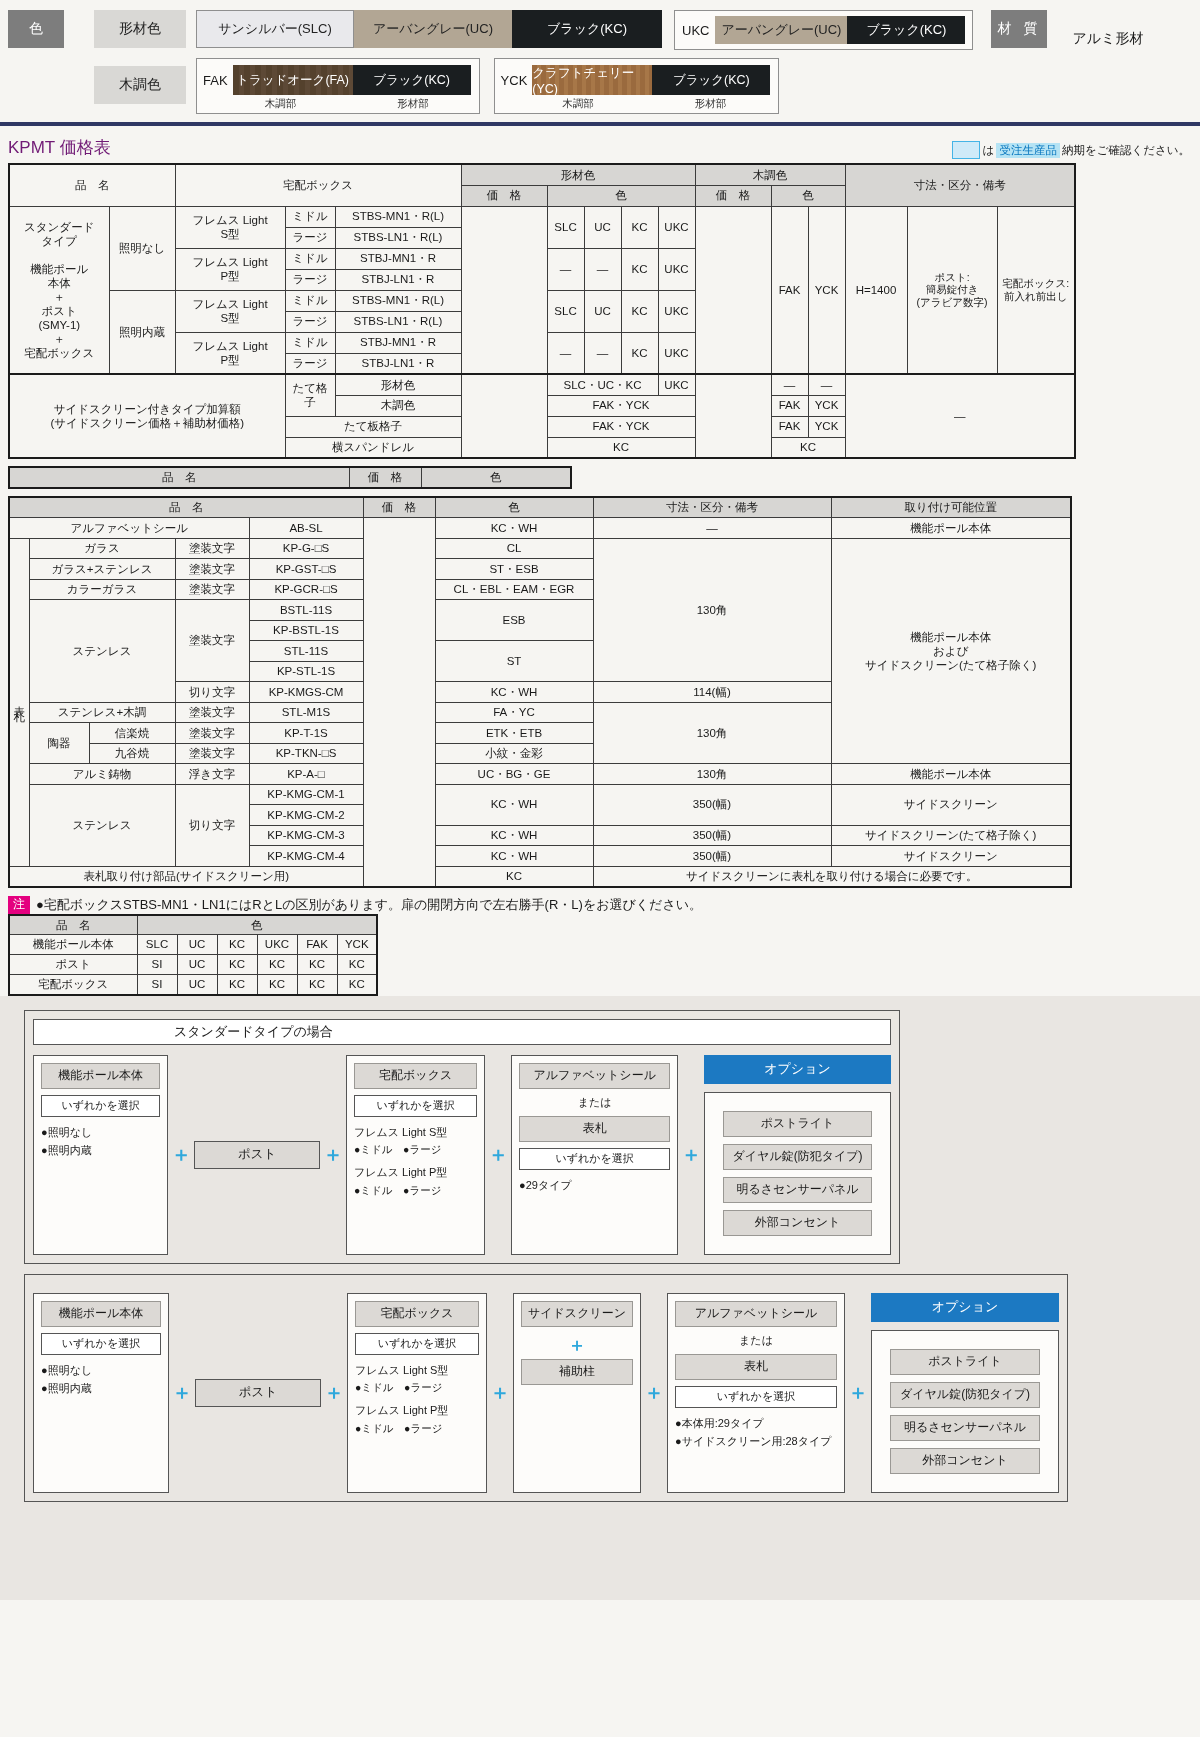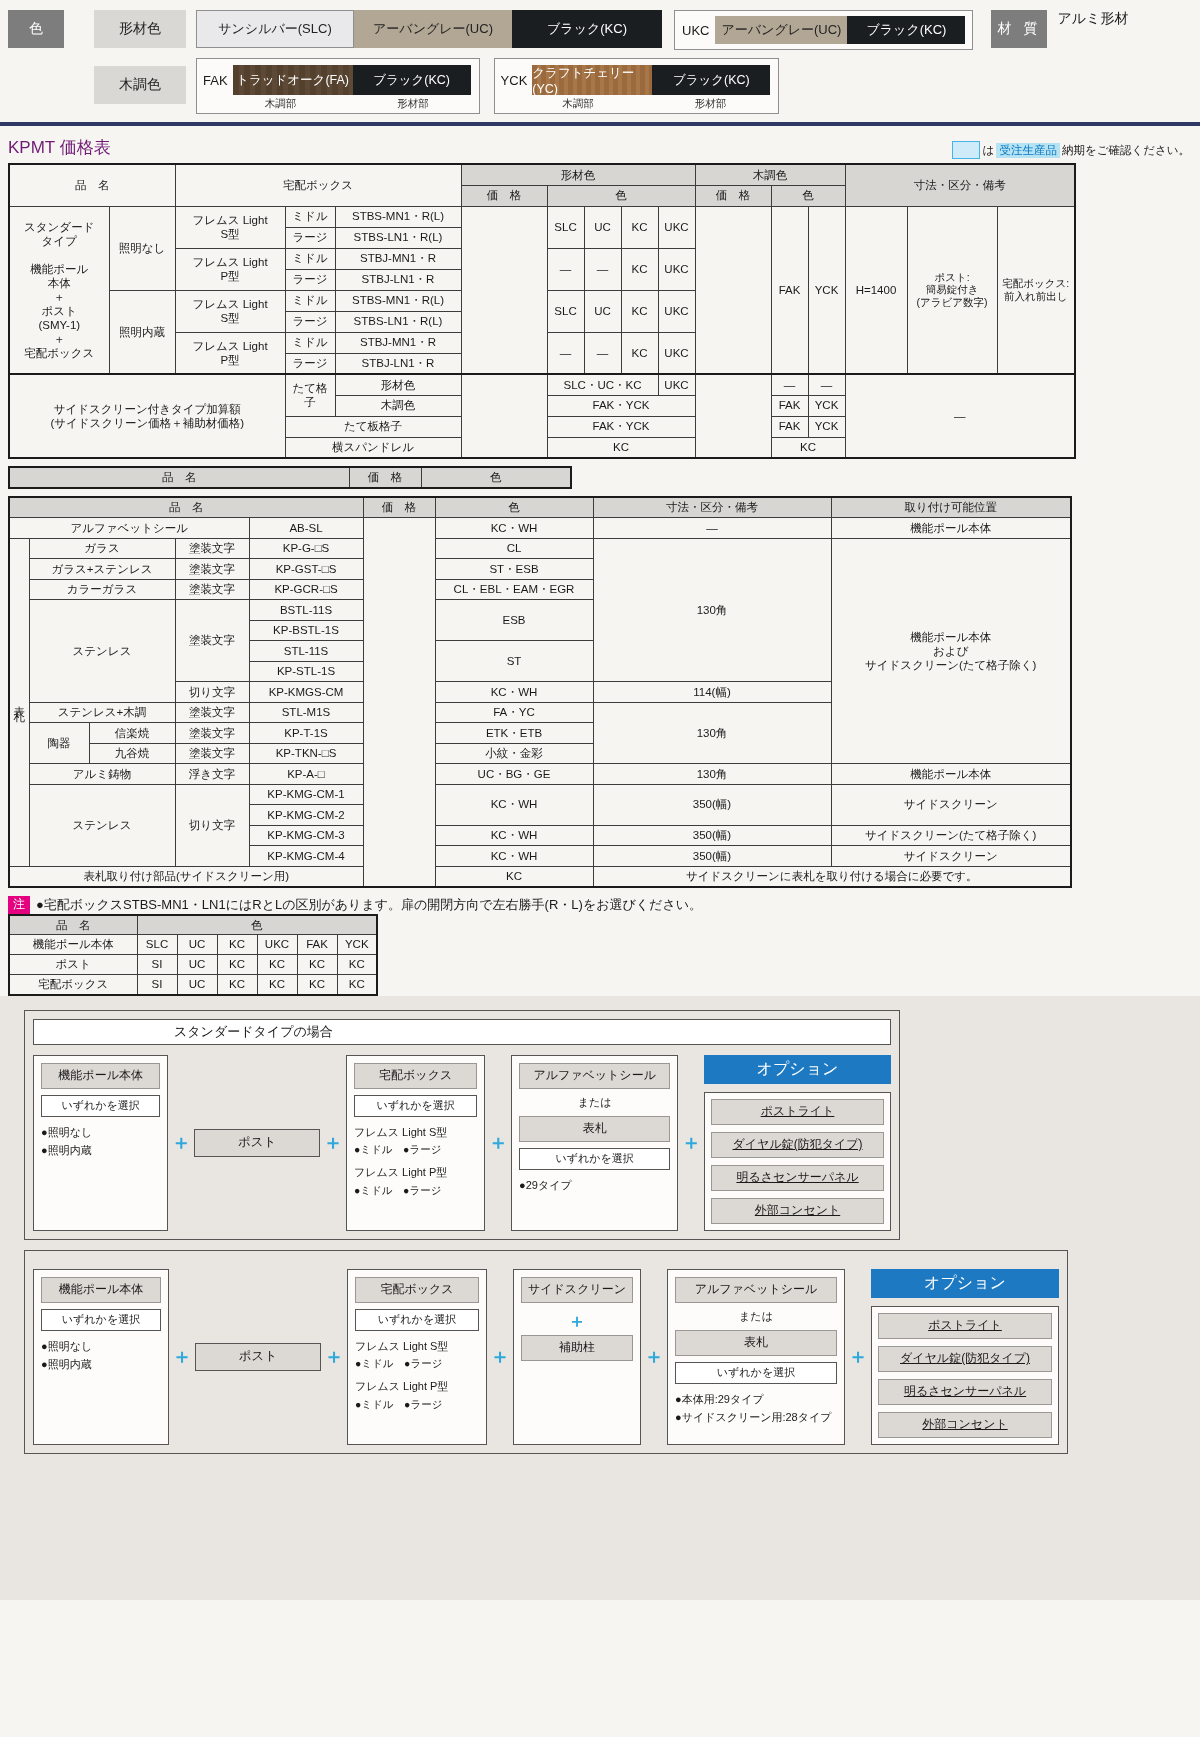--- a/index.html
+++ b/index.html
@@ -19,21 +19,21 @@
   .grpbox{border:1px solid #8f8f8f;background:#fcfbf9;display:flex;align-items:center;padding:5px 7px;box-sizing:border-box;}
   .grpbox .code{font-size:13px;margin-right:6px;}
   .sw.s2{height:28px;}
   .woodgrp{border:1px solid #8f8f8f;background:#fcfbf9;padding:6px 8px 2px 6px;box-sizing:border-box;}
   .woodrow{display:flex;align-items:center;}
   .sw.fa{background:repeating-linear-gradient(90deg,#54412d 0 6px,#5d4936 6px 11px);color:#fff;width:120px;height:30px;font-size:12.5px;}
   .sw.yc{background:repeating-linear-gradient(90deg,#9a6a3e 0 5px,#a77748 5px 9px);color:#fff;width:120px;height:30px;font-size:12.5px;}
   .sw.kc2{background:#1a1e20;color:#fff;width:118px;height:30px;font-size:12.5px;}
   .woodlabels{display:flex;font-size:10.5px;color:#333;margin-top:2px;}
   .woodlabels span{display:block;text-align:center;}
-  .mat-line{display:flex;align-items:flex-start;margin-left:18px;}
+  .mat-line{display:flex;align-items:flex-end;margin-left:18px;gap:15px;}
   .mat-line .chip.dark{letter-spacing:4px;}
   .mat-val{font-size:14px;margin-left:10px;}
 
   .navyrule{height:4px;background:#2f3864;width:1200px;margin-top:4px;}
 
   
   .titlerow{display:flex;align-items:flex-end;justify-content:space-between;padding:10px 10px 4px 8px;}
   .kpmt-title{font-size:17px;color:#701a75;}
   .ordernote{display:flex;align-items:center;font-size:11.5px;color:#222;}
   .ordernote .oswatch{display:inline-block;width:26px;height:16px;background:#cfeaf8;border:1px solid #45b4e6;margin-right:3px;}
@@ -69,22 +69,22 @@
   .casetitle.center{justify-content:center;}
   .caserow{display:flex;align-items:stretch;margin-top:10px;}
   .comp{background:#fdfcfa;border:1px solid #555;padding:7px;box-sizing:border-box;}
   .lbl{background:#dcd9d5;border:1px solid #9a9894;font-size:12px;height:24px;display:flex;align-items:center;justify-content:center;margin-bottom:6px;}
   .selbox{background:#fff;border:1px solid #555;font-size:11px;height:20px;display:flex;align-items:center;justify-content:center;margin-bottom:6px;}
   .optline{font-size:11px;text-align:left;line-height:1.7;}
   .ctr{font-size:11px;text-align:center;margin:2px 0 6px 0;}
   .plus{color:#2fa8dc;font-size:20px;font-weight:bold;display:flex;align-items:center;justify-content:center;width:26px;}
   .postbox{display:flex;align-items:center;}
   .postlbl{background:#dcd9d5;border:1px solid #555;font-size:12.5px;width:124px;height:26px;display:flex;align-items:center;justify-content:center;}
-  .optheader{background:#1c79c2;color:#fff;font-size:16px;height:27px;display:flex;align-items:center;justify-content:center;border:1px solid #1c79c2;margin-bottom:8px;}
-  .optitems{background:#fdfcfa;border:1px solid #555;padding:6px;text-decoration:underline;}
+  .optheader{background:#1c79c2;color:#fff;font-size:13px;height:27px;display:flex;align-items:center;justify-content:center;border:1px solid #1c79c2;margin-bottom:8px;}
+  .optitems{background:#fdfcfa;border:1px solid #555;padding:18px;}
   .optitems .lbl{margin-bottom:7px;}
   .optitems .lbl:last-child{margin-bottom:0;}
   .screenmid{color:#2fa8dc;font-size:18px;font-weight:bold;text-align:center;margin:2px 0;}
 </style>
 </head>
 <body>
 
 <div class="page">
 
   <div class="legend">

